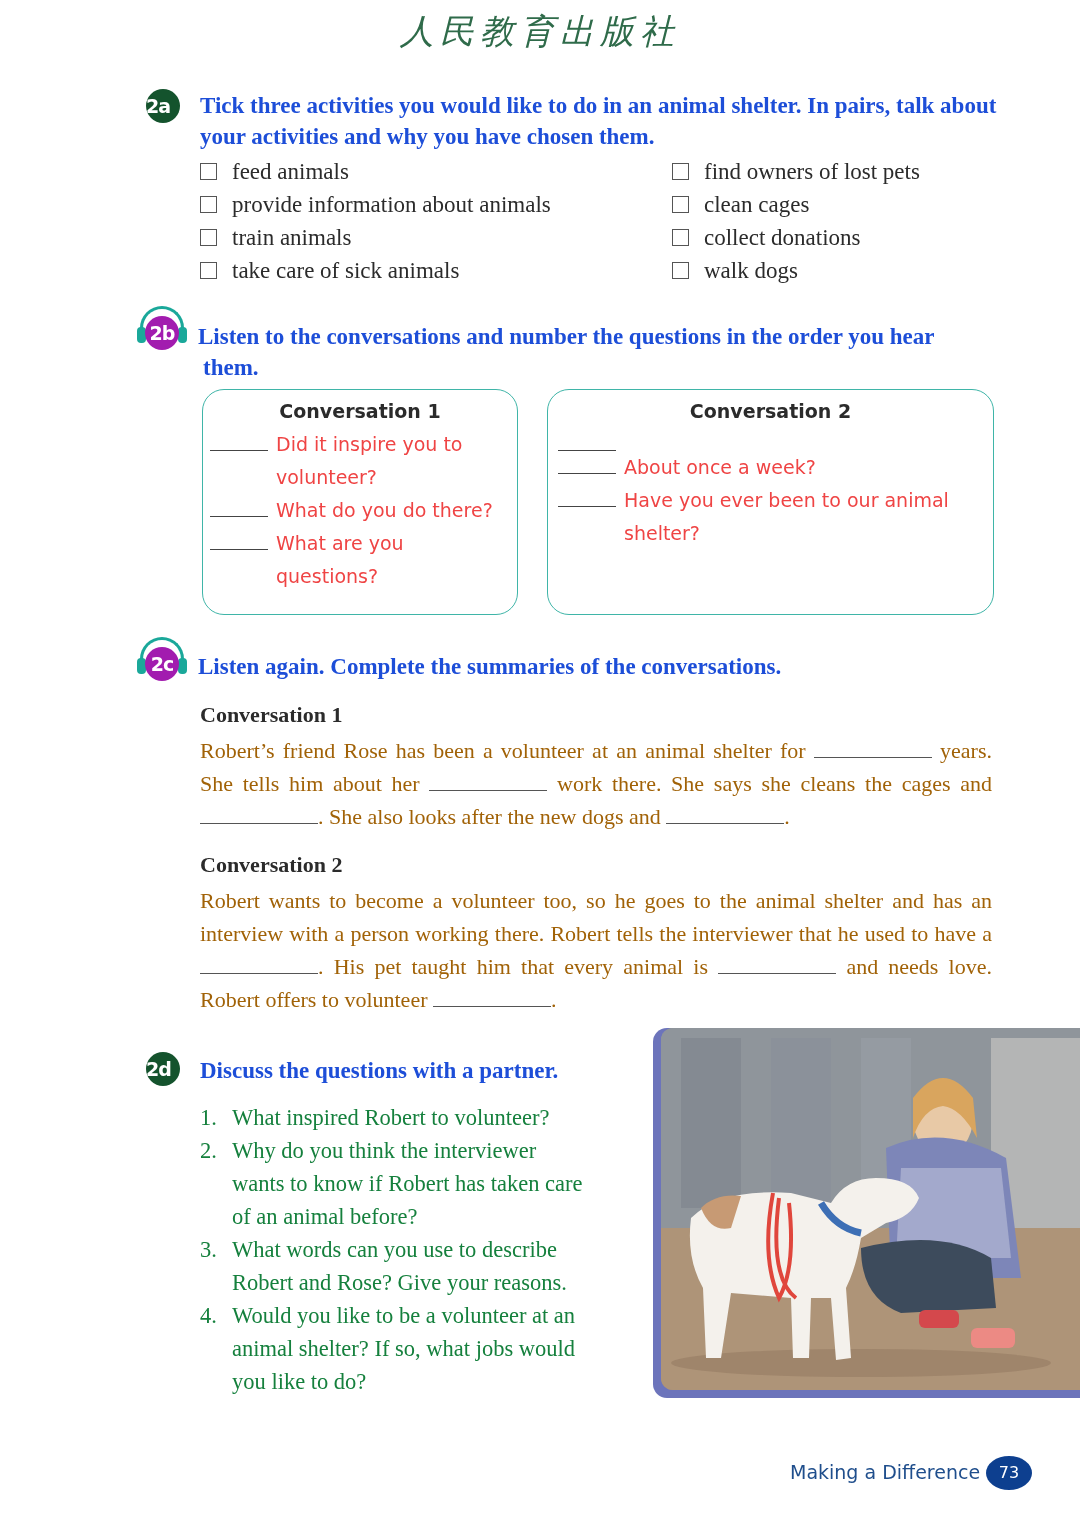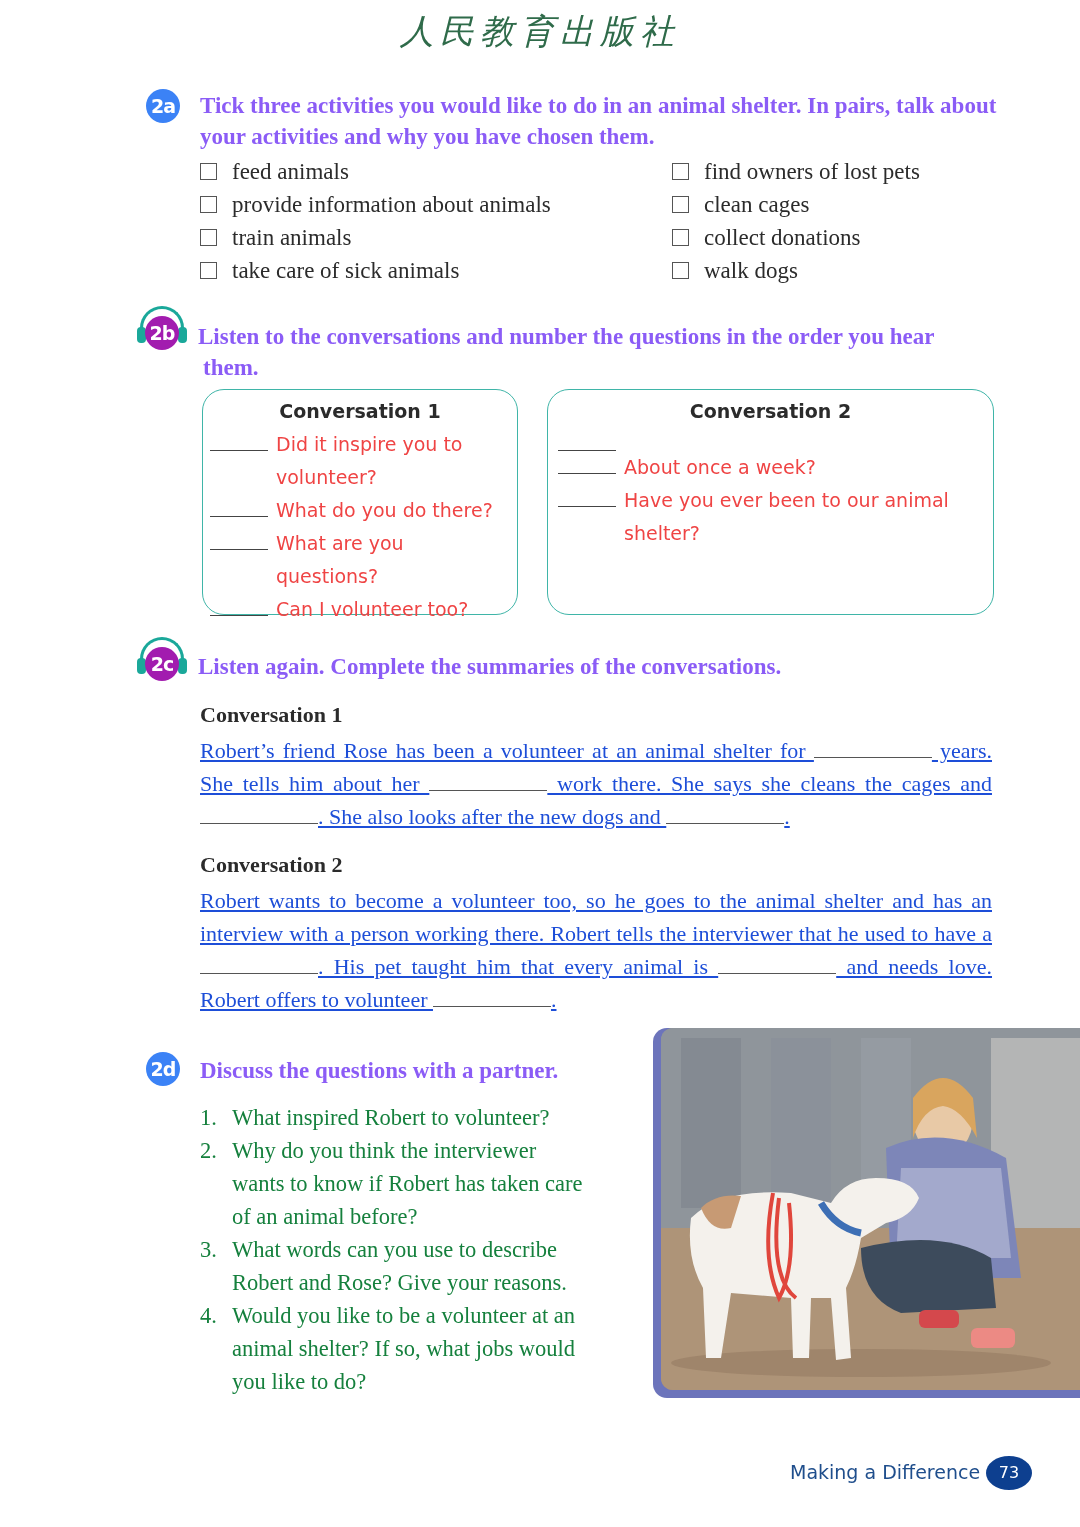--- a/index.html
+++ b/index.html
@@ -1,35 +1,35 @@
 <!DOCTYPE html>
 <html><head>
 <meta charset="utf-8">
 <style>
   html, body { margin: 0; padding: 0; background: #ffffff; }
   body { width: 1080px; height: 1527px; position: relative; overflow: hidden; font-family: "Liberation Serif", "DejaVu Serif", serif; color: #2b2b2b; }
   .abs { position: absolute; }
   .publisher { left: 390px; top: 6px; width: 300px; height: 50px; font-family: "DejaVu Serif", serif; font-style: italic; font-size: 34px; color: #2f6b4a; letter-spacing: 6px; text-align: center; line-height: 50px; }
-  .badge { width: 34px; height: 34px; border-radius: 50%; background: #3b82f6; color: #fff; font-family: "DejaVu Sans", sans-serif; font-weight: bold; font-size: 19px; text-align: center; line-height: 34px; letter-spacing: -1px; }
+  .badge { width: 34px; height: 34px; border-radius: 50%; background: #14532d; color: #fff; font-family: "DejaVu Sans", sans-serif; font-weight: bold; font-size: 19px; line-height: 34px; letter-spacing: -1px; }
   .badge-audio { width: 34px; height: 34px; }
   .badge-audio .hp { position: absolute; left: -5px; top: -10px; width: 44px; height: 32px; border: 3px solid #1aa89a; border-bottom: none; border-radius: 24px 24px 0 0; box-sizing: border-box; }
   .badge-audio .ear { position: absolute; top: 11px; width: 9px; height: 16px; background: #1aa89a; border-radius: 4px; }
   .badge-audio .ear.l { left: -8px; }
   .badge-audio .ear.r { right: -8px; }
   .badge-audio .num { position: absolute; left: 0; top: 0; width: 34px; height: 34px; border-radius: 50%; background: #a21caf; color: #fff; font-family: "DejaVu Sans", sans-serif; font-weight: bold; font-size: 19px; text-align: center; line-height: 34px; letter-spacing: -1px; }
-  .instr { font-weight: bold; font-size: 23px; line-height: 31px; color: #8b5cf6; }
+  .instr { font-weight: bold; font-size: 23px; line-height: 31px; color: #1d4ed8; }
   .opt { display: flex; align-items: center; font-size: 23px; height: 33px; }
   .chk { width: 17px; height: 17px; border: 1.5px solid #555; margin-right: 15px; box-sizing: border-box; flex: none; }
   .conv-box { border: 1.5px solid #3fb5a8; border-radius: 22px; box-sizing: border-box; font-family: "DejaVu Sans", sans-serif; }
   .conv-title { text-align: center; font-weight: bold; font-size: 19px; margin-top: 10px; color: #2b2b2b; }
   .q { display: flex; font-size: 19px; line-height: 33px; color: #ef4444; }
   .q .blank { width: 58px; flex: none; border-bottom: 1.5px solid #444; height: 22px; margin-right: 8px; }
   .q .txt { flex: 1; }
   .sum-head { font-weight: bold; font-size: 22px; }
-  .para { font-size: 22px; line-height: 33px; text-align: justify; color: #1d4ed8; text-decoration: underline; }
+  .para { font-size: 22px; line-height: 33px; text-align: justify; color: #a16207; }
   .gap { display: inline-block; width: 118px; border-bottom: 1.5px solid #555; height: 18px; vertical-align: baseline; }
   .dq { font-size: 22.5px; line-height: 33px; color: #15803d; }
   .dq .n { display: inline-block; width: 32px; }
   .dq .cont { padding-left: 32px; }
   .photo-frame { left: 653px; top: 1028px; width: 440px; height: 370px; background: #6c74bb; border-radius: 14px 0 0 14px; }
   .photo { left: 661px; top: 1028px; width: 430px; height: 362px; border-radius: 12px 0 0 12px; overflow: hidden; background: linear-gradient(180deg, #8e9298 0%, #a7abaf 45%, #b4a79a 62%, #a58f79 100%); }
   .footer-title { font-family: "DejaVu Sans", sans-serif; font-size: 19px; color: #1f4e8c; }
   .page-num { width: 46px; height: 34px; border-radius: 50%; background: #0d3f8f; color: #fff; font-family: "DejaVu Sans", sans-serif; font-weight: normal; font-size: 16px; text-align: center; line-height: 34px; }
 </style>
 </head>
@@ -96,24 +96,20 @@
         <span class="txt"><span>Did it inspire you to</span><br><span>volunteer?</span></span>
       </div>
     <div class="q">
         <span class="blank"></span>
         <span class="txt">What do you do there?</span>
       </div>
     <div class="q">
         <span class="blank"></span>
         <span class="txt">What are you questions?</span>
       </div>
-    <div class="q">
-        <span class="blank"></span>
-        <span class="txt">Can I volunteer too?</span>
-      </div>
   </div>
 </div>
 
 <div class="abs conv-box" style="left:547px;top:389px;width:447px;height:226px;">
   <div class="conv-title">Conversation 2</div>
   <div style="padding:6px 6px 0 10px;">
     <div class="q">
         <span class="blank"></span>
       </div>
     <div class="q">

